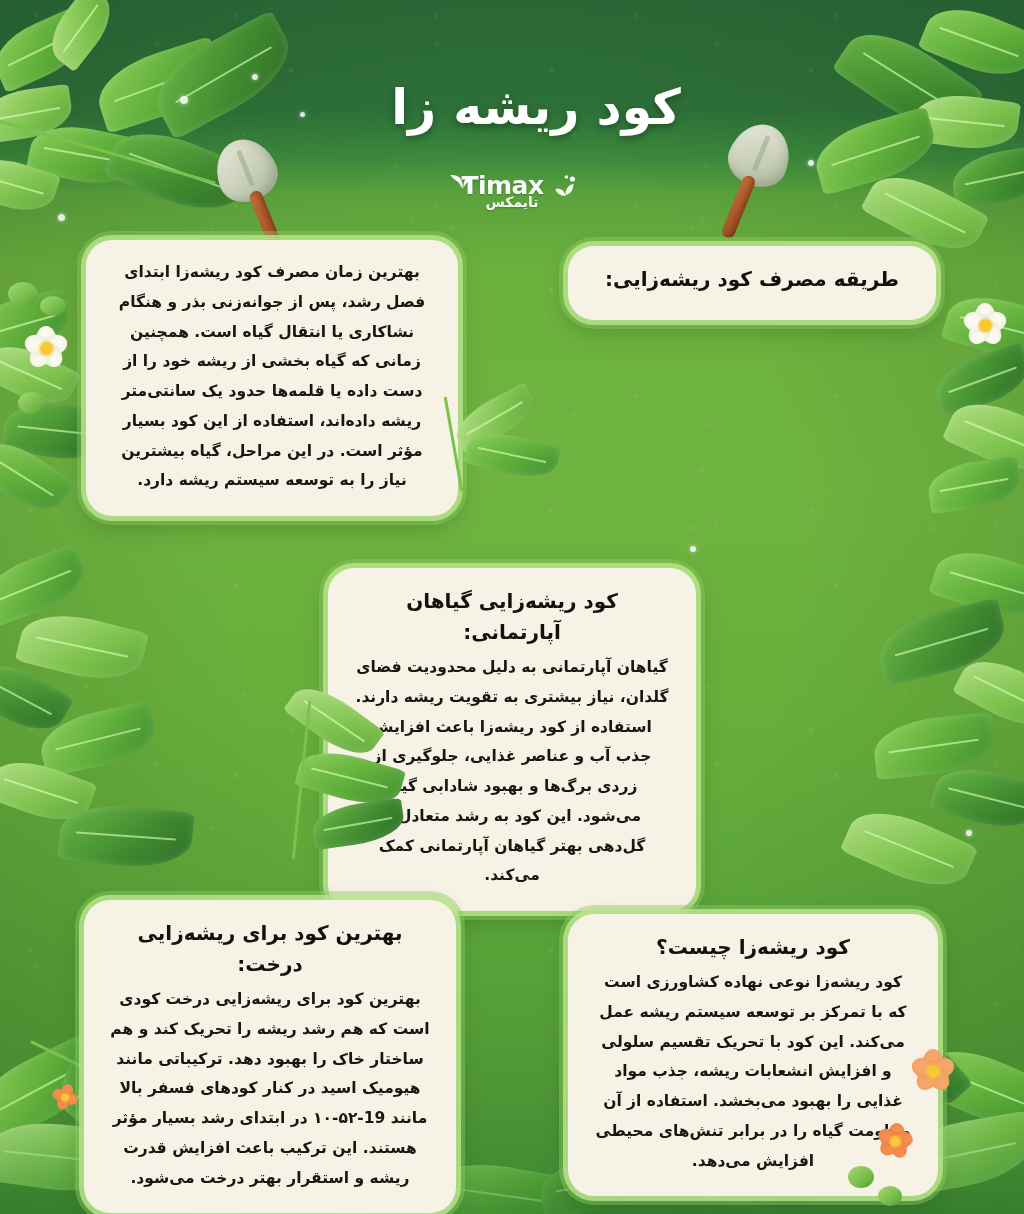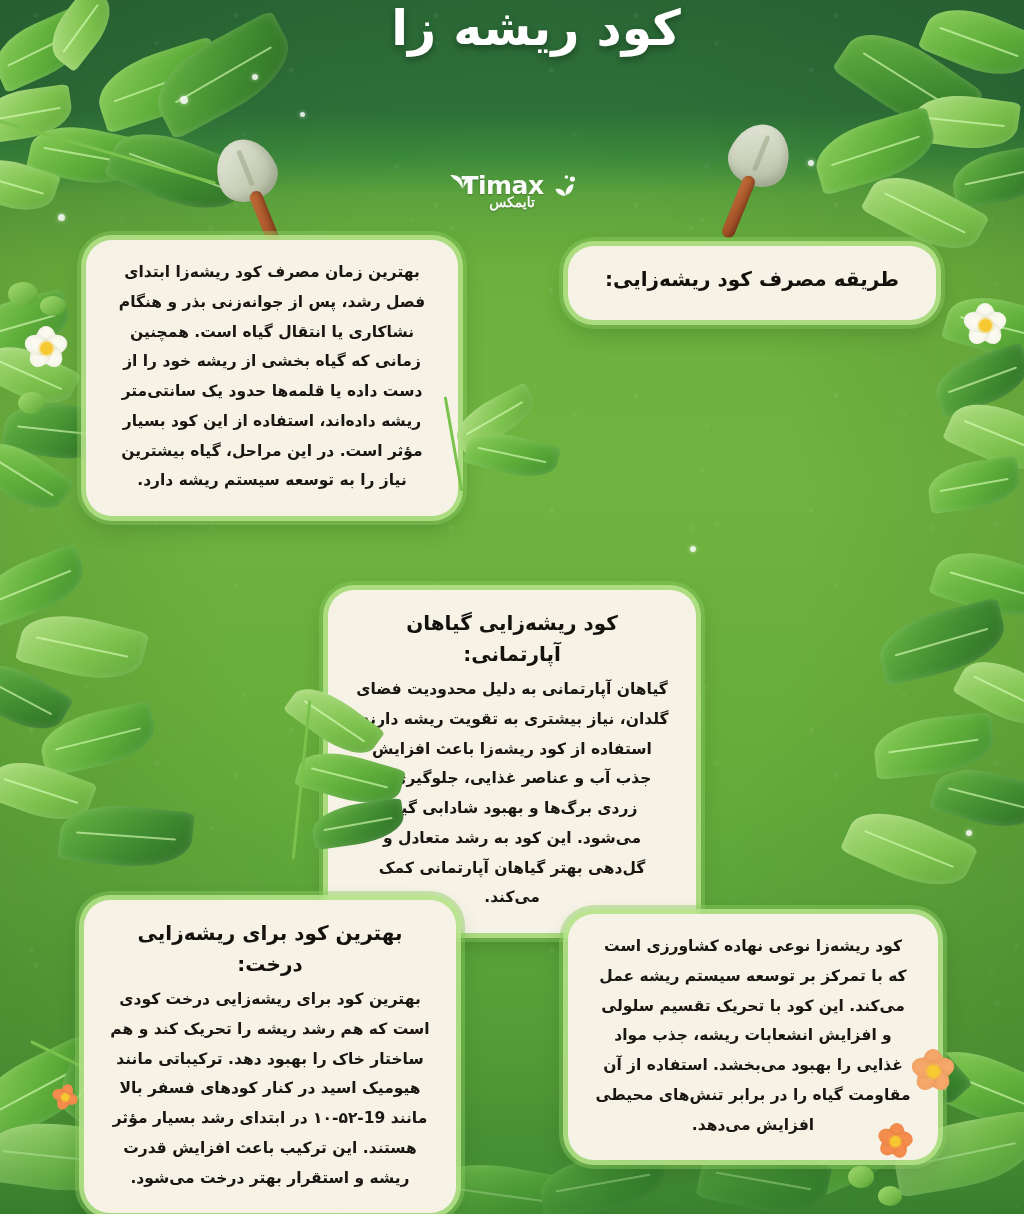--- a/index.html
+++ b/index.html
@@ -58,21 +58,21 @@
     pointer-events: none;
     background: radial-gradient(ellipse at 50% 45%, rgba(0,0,0,0) 40%, rgba(0,0,0,.14) 100%);
   }
 
   
   .title-band {
     position: absolute;
     top: 0; left: 0; right: 0;
     height: 136px;
     display: flex;
-    align-items: flex-start;
+    align-items: flex-end;
     justify-content: center;
     z-index: 8;
     padding-left: 48px;
   }
 
   .poster-title {
     font-size: 49px;
     font-weight: bold;
     color: #ffffff;
     letter-spacing: .5px;
@@ -116,21 +116,20 @@
     width: 24px;
     height: 22px;
     margin-left: 4px;
   }
   .brand-fa {
     font-size: 14px;
     font-weight: bold;
     color: #ffffff;
     margin-top: -4px;
     text-shadow: 0 1px 2px rgba(0,0,0,.25);
-    font-family: Liberation Serif, serif;
   }
 
   
   .card {
     position: absolute;
     z-index: 6;
     border-radius: 26px;
     background: #f6f3e6;
     padding: 18px 26px 20px;
     text-align: center;
@@ -153,21 +152,21 @@
     font-size: 15.5px;
     font-weight: bold;
     color: #1a1713;
     line-height: 1.92;
     direction: rtl;
     text-align: center;
   }
 
   #card-top-right { top: 240px; right: 566px; width: 372px; }
   #card-top-left  { top: 246px; right: 88px;  width: 368px; }
-  #card-middle    { top: 568px; left: 50%; transform: translateX(-50%); width: 368px; margin-top: 22px; }
+  #card-middle    { top: 568px; left: 50%; transform: translateX(-50%); width: 368px; }
   #card-bottom-left  { top: 914px; right: 86px;  width: 370px; }
   #card-bottom-right { top: 900px; right: 568px; width: 372px; }
 
   
   .deco { position: absolute; pointer-events: none; }
   .l1 { z-index: 3; }
   .l2 { z-index: 7; }
 
   .leaf {
     position: absolute;
@@ -406,20 +405,21 @@
   <div class="card" id="card-top-left">
     <div class="card-title">طریقه مصرف کود ریشه‌زایی:</div>
   </div>
 
   <div class="card" id="card-middle">
     <div class="card-title">کود ریشه‌زایی گیاهان آپارتمانی:</div>
     <div class="card-body">گیاهان آپارتمانی به دلیل محدودیت فضای گلدان، نیاز بیشتری به تقویت ریشه دارند. استفاده از کود ریشه‌زا باعث افزایش جذب آب و عناصر غذایی، جلوگیری از زردی برگ‌ها و بهبود شادابی گیاه می‌شود. این کود به رشد متعادل و گل‌دهی بهتر گیاهان آپارتمانی کمک می‌کند.</div>
   </div>
 
   <div class="card" id="card-bottom-left">
+    <div class="card-title">کود ریشه‌زا چیست؟</div>
     <div class="card-body">کود ریشه‌زا نوعی نهاده کشاورزی است که با تمرکز بر توسعه سیستم ریشه عمل می‌کند. این کود با تحریک تقسیم سلولی و افزایش انشعابات ریشه، جذب مواد غذایی را بهبود می‌بخشد. استفاده از آن مقاومت گیاه را در برابر تنش‌های محیطی افزایش می‌دهد.</div>
   </div>
 
   <div class="card" id="card-bottom-right">
     <div class="card-title">بهترین کود برای ریشه‌زایی درخت:</div>
     <div class="card-body">بهترین کود برای ریشه‌زایی درخت کودی است که هم رشد ریشه را تحریک کند و هم ساختار خاک را بهبود دهد. ترکیباتی مانند هیومیک اسید در کنار کودهای فسفر بالا مانند 19-۵۲-۱۰ در ابتدای رشد بسیار مؤثر هستند. این ترکیب باعث افزایش قدرت ریشه و استقرار بهتر درخت می‌شود.</div>
   </div>
 
   <div class="deco l2" style="inset:0;">
 

